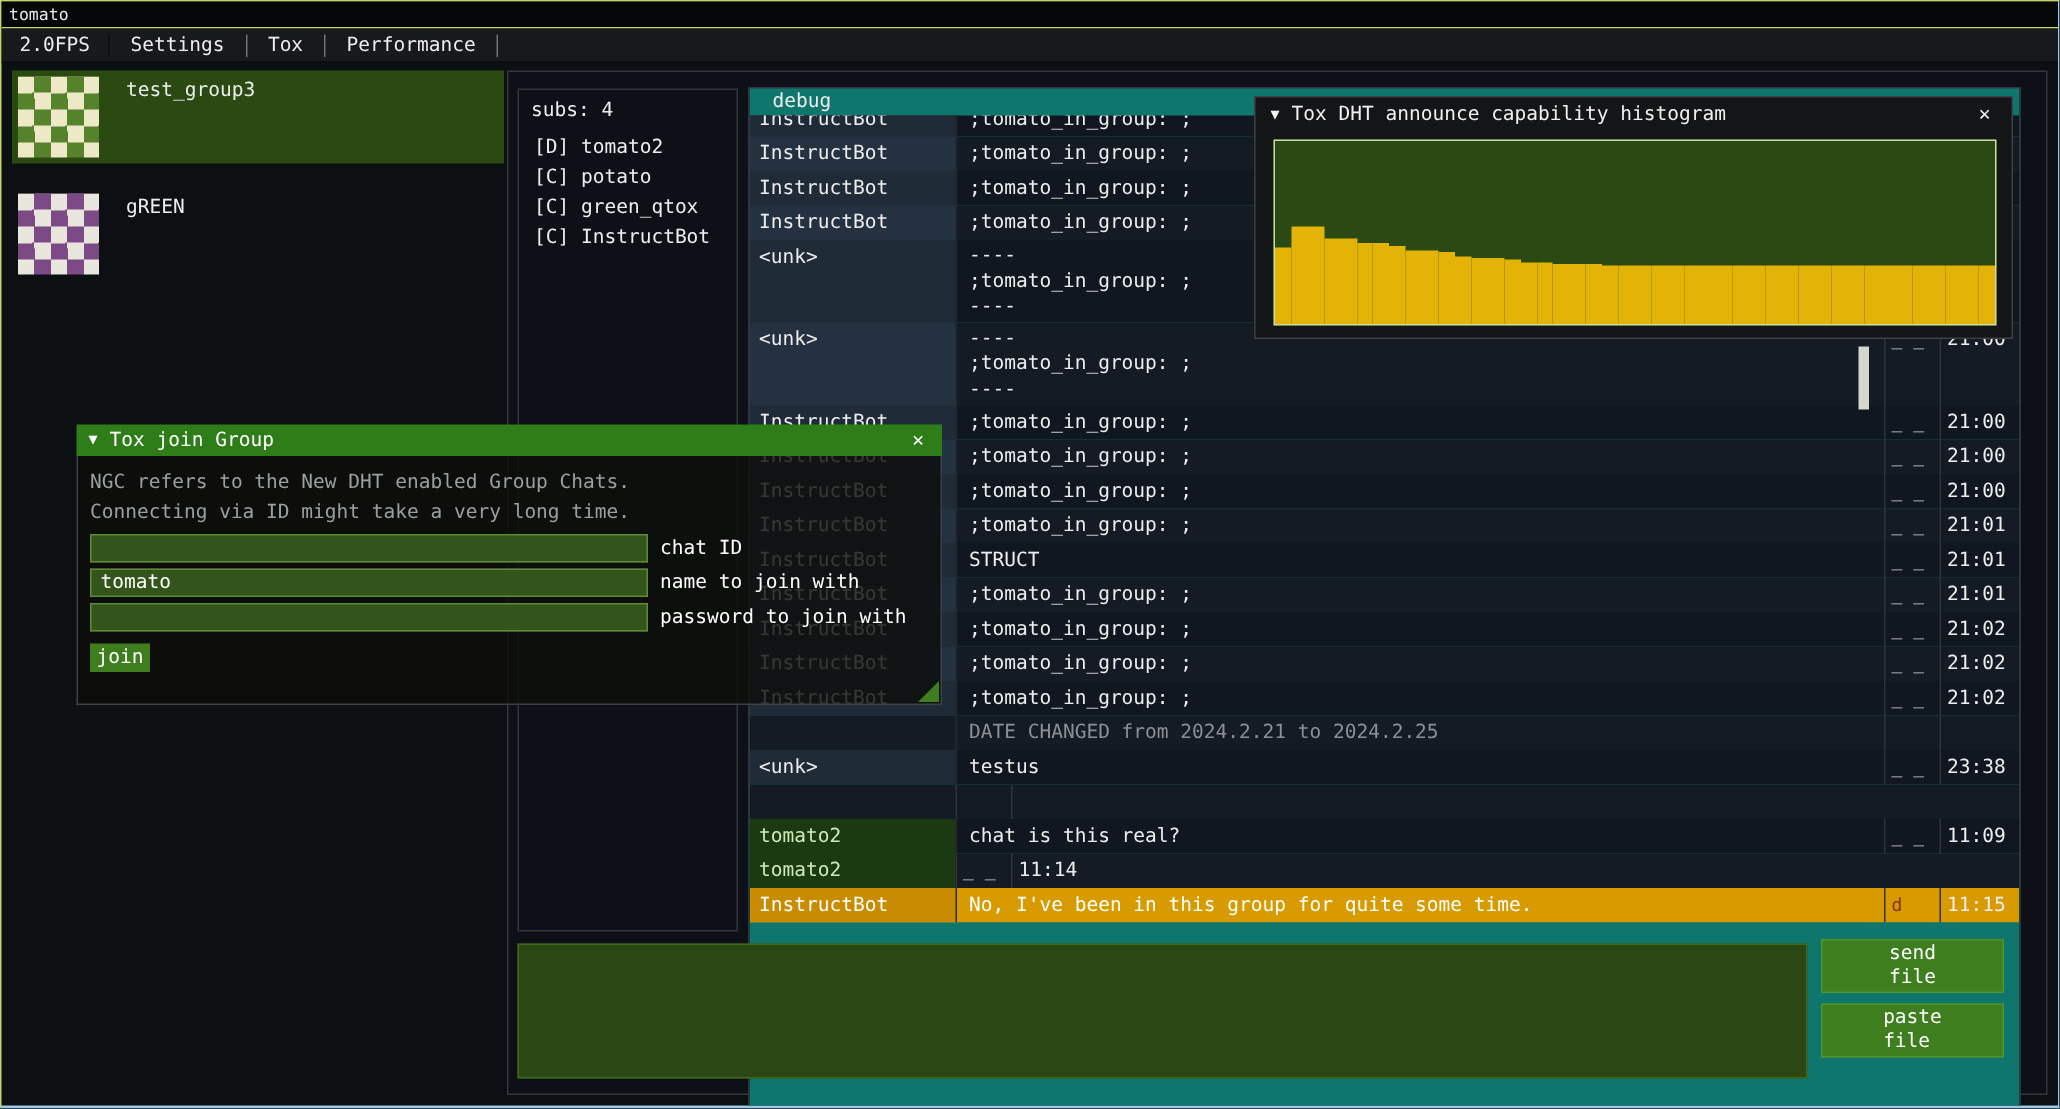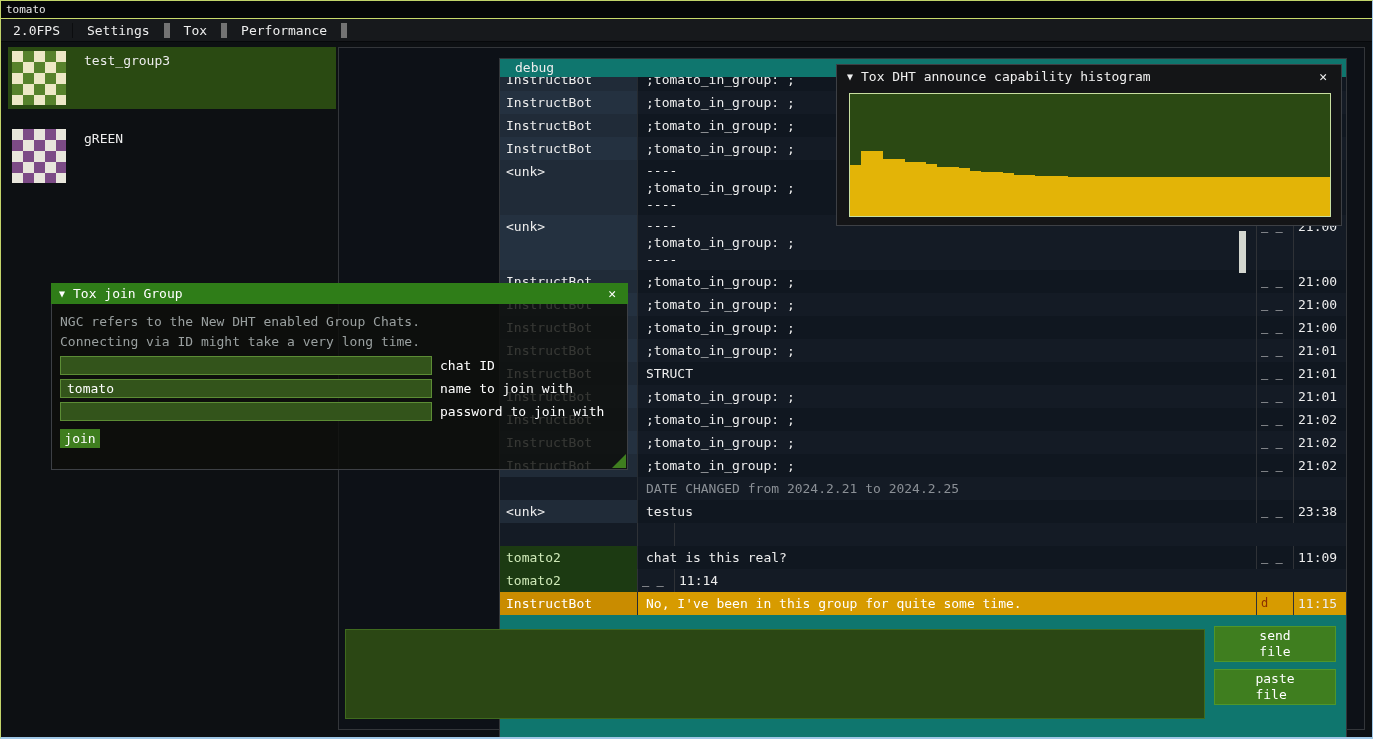--- a/index.html
+++ b/index.html
@@ -6,21 +6,21 @@
   #app{
     position:relative;width:1373px;height:739px;box-sizing:border-box;
     background:#0d1013;overflow:hidden;
     border:1px solid;border-color:#c2d46a #9fc7e6 #9fc7e6 #c2d46a;border-bottom-width:2px;
     font-family:"DejaVu Sans Mono",monospace;font-size:13px;color:#ededed;
   }
   
   .titlebar{height:17px;background:#060708;border-bottom:1px solid #c9da6b;line-height:17px;padding-left:5px;font-size:11px;color:#e8e8e8;}
   .menubar{position:absolute;left:0;top:18px;right:0;height:22px;background:#17191c;border-bottom:1px solid #07090b;display:flex;align-items:center;}
   .menu-fps{padding:0 12px;border-right:1px solid #0c0d0f;}
-  .menu-item{padding:0 14px;border-right:6px solid #737373;cursor:default;}
+  .menu-item{padding:0 14px;border-right:1px solid #737373;cursor:default;}
   
   #groups{position:absolute;left:7px;top:46px;width:328px;}
   .group-item{height:62px;display:flex;margin-bottom:16px;align-items:flex-start;}
   .group-item.selected{background:#2a4a12;}
   .g-avatar{width:54px;height:54px;margin:4px;flex:none;}
   .g-name{padding:6px 0 0 14px;}
   
   .main-panel{position:absolute;left:337px;top:46px;width:1027px;height:683px;border:1px solid #33363a;background:#0d1117;box-sizing:border-box;}
   .subs{position:absolute;left:6px;top:11px;width:147px;height:562px;border:1px solid #33363a;box-sizing:border-box;}
   .subs-title{padding:6px 8px 8px;}
@@ -94,20 +94,29 @@
     <div class="g-name">test_group3</div>
   </div>
       <div class="group-item">
     <div class="g-avatar" style="background: repeating-conic-gradient(rgb(124, 75, 134) 0%, rgb(124, 75, 134) 25%, rgb(232, 230, 220) 0%, rgb(232, 230, 220) 50%) 0% 0% / 22px 22px;"></div>
     <div class="g-name">gREEN</div>
   </div>
     </div>
 
   <div class="main-panel">
 
+    <div class="subs">
+      <div class="subs-title">subs: 4</div>
+      <div id="members">
+          <div class="member">[D] tomato2</div>
+          <div class="member">[C] potato</div>
+          <div class="member">[C] green_qtox</div>
+          <div class="member">[C] InstructBot</div>
+        </div>
+    </div>
 
     <div class="logbox">
       <div class="tabstrip">debug</div>
       <div class="rows-clip">
         <div id="rows-inner">
             <div class="row">
     <div class="c-name">InstructBot</div>
     <div class="c-msg">;tomato_in_group: ;</div>
     <div class="c-status"></div>
     <div class="c-time"></div>

